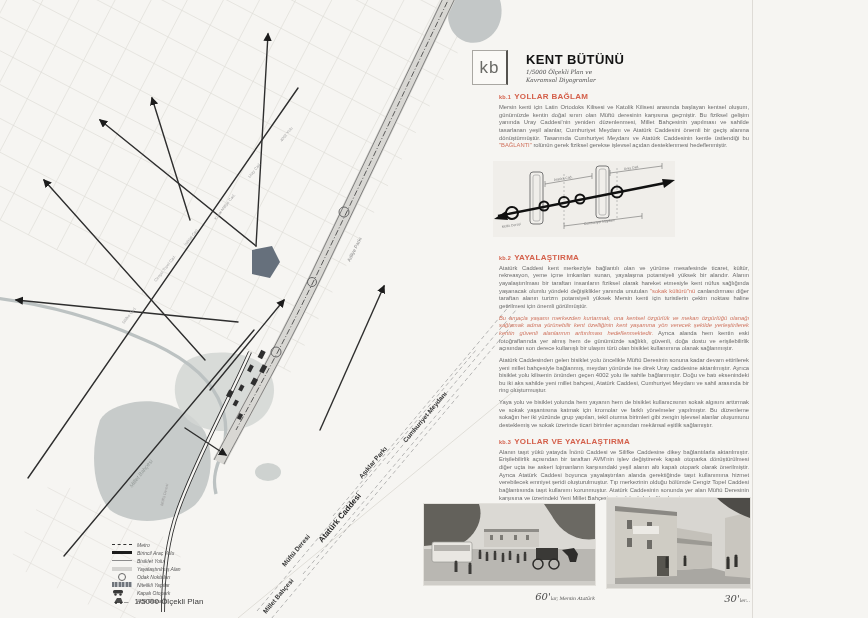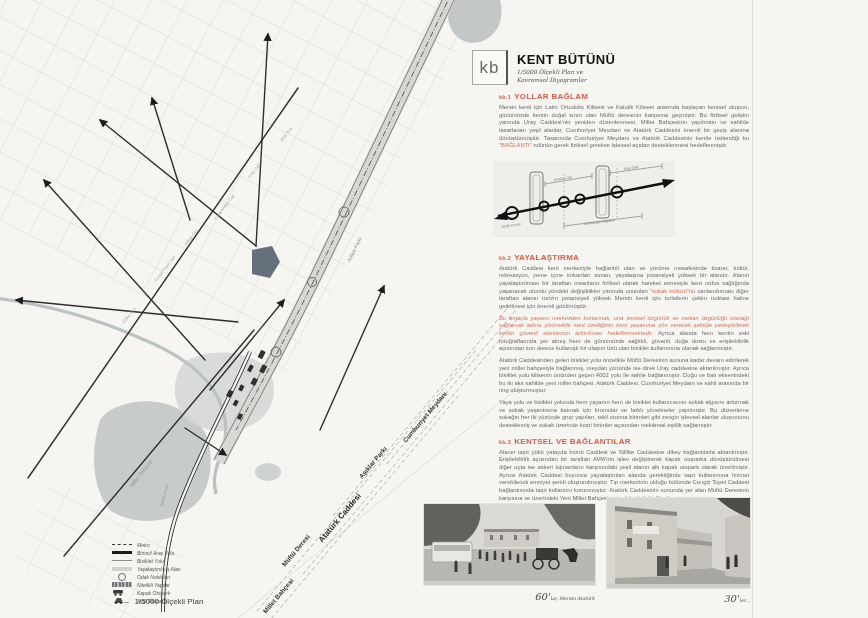--- a/index.html
+++ b/index.html
@@ -24,21 +24,21 @@
   .sw-quality{width:20px;height:5px;background:repeating-linear-gradient(90deg,#70757b 0 2px,#b9bcbf 2px 3.5px);}
   .scale-note{position:absolute;left:124px;top:597px;font-size:8px;color:#3d3d3d;}
   .scale-note .dash{margin-right:6px;}
 
   
   .col{position:absolute;left:490px;top:50px;width:262px;}
   .hdr{display:flex;align-items:center;margin-left:-18px;margin-bottom:4px;}
   .kb-box{width:33px;height:33px;background:#faf9f6;border:1px solid #a9a7a2;border-right:2px solid #55534f;
           display:flex;align-items:center;justify-content:center;
           font-size:17px;color:#6a6a66;letter-spacing:1px;}
-  .hdr-txt{margin-left:9px;padding-top:2px;}
+  .hdr-txt{margin-left:18px;padding-top:2px;}
   .title{font-size:13px;font-weight:bold;color:#141414;letter-spacing:.4px;}
   .subtitle{font-size:5.8px;font-style:italic;color:#4c4c4c;font-family:"DejaVu Serif",serif;line-height:1.35;margin-top:2px;}
 
   .sec-h{font-size:8px;font-weight:bold;color:#d4604b;letter-spacing:.3px;margin:7px 0 3px 9px;}
   .sec-h .tag{font-size:5.5px;margin-right:3px;}
   .body{font-size:5.8px;line-height:1.32;color:#6b6b6b;text-align:justify;margin:0 0 4px 9px;width:250px;}
   .accent{color:#d0715c;}
   .hl-par{color:#cf7560;font-style:italic;}
 
   .diagram{margin:6px 0 2px 2px;}
@@ -273,21 +273,21 @@
 
     <div class="sec-h">
       <span class="tag">kb.2</span><span>YAYALAŞTIRMA</span>
     </div>
     <p class="body"><span>Atatürk Caddesi kent merkeziyle bağlantılı olan ve yürüme mesafesinde ticaret, kültür, rekreasyon, yeme içme imkanları sunan, yayalaşma potansiyeli yüksek bir alandır. Alanın yayalaştırılması bir taraftan insanların fiziksel olarak hareket etmesiyle kent nüfus sağlığında yaşanacak olumlu yöndeki değişiklikler yanında unutulan </span><span class="accent">"sokak kültürü"nü</span><span> canlandırması diğer taraftan alanın turizm potansiyeli yüksek Mersin kenti için turistlerin çekim noktası haline getirilmesi için önemli görülmüştür.</span></p>
     <p class="body"><span class="hl-par">Bu amaçla yaşamı merkezden kurtarmak, ona kentsel özgürlük ve mekan özgürlüğü olanağı sağlamak adına yürünebilir kent özelliğinin kent yaşamına yön verecek şekilde yerleştirilerek kentin güvenli alanlarının arttırılması hedeflenmektedir.</span><span> Ayrıca alanda hem kentin eski fotoğraflarında yer almış hem de günümüzde sağlıklı, güvenli, doğa dostu ve erişilebilirlik açısından son derece kullanışlı bir ulaşım türü olan bisiklet kullanımına olanak sağlanmıştır.</span></p>
     <p class="body">Atatürk Caddesinden gelen bisiklet yolu öncelikle Müftü Deresinin sonuna kadar devam ettirilerek yeni millet bahçesiyle bağlanmış, meydan yönünde ise direk Uray caddesine aktarılmıştır. Ayrıca bisiklet yolu kilisenin önünden geçen 4002 yolu ile sahile bağlanmıştır. Doğu ve batı eksenindeki bu iki aks sahilde yeni millet bahçesi, Atatürk Caddesi, Cumhuriyet Meydanı ve sahil arasında bir ring oluşturmuştur.</p>
     <p class="body">Yaya yolu ve bisiklet yolunda hem yayanın hem de bisiklet kullanıcısının sokak algısını arttırmak ve sokak yaşantısına katmak için kromolar ve farklı yönelmeler yapılmıştır. Bu düzenleme sokağın her iki yüzünde grup yapıları, tekil oturma birimleri gibi zengin işlevsel alanlar oluşumunu desteklemiş ve sokak üzerinde ticari birimler açısından mekânsal eşitlik sağlamıştır.</p>
 
     <div class="sec-h">
-      <span class="tag">kb.3</span><span>KENTSEL VE BAĞLANTILAR</span>
+      <span class="tag">kb.3</span><span>YOLLAR VE YAYALAŞTIRMA</span>
     </div>
     <p class="body">Alanın taşıt yükü yatayda İnönü Caddesi ve Silifke Caddesine dikey bağlantılarla aktarılmıştır. Erişilebilirlik açısından bir taraftan AVM'nin işlev değiştirerek kapalı otoparka dönüştürülmesi diğer uçta ise askeri lojmanların karşısındaki yeşil alanın altı kapalı otopark olarak önerilmiştir. Ayrıca Atatürk Caddesi boyunca yayalaştırılan alanda gerektiğinde taşıt kullanımına hizmet verebilecek emniyet şeridi oluşturulmuştur. Tıp merkezinin olduğu bölümde Cengiz Topel Caddesi bağlantısında taşıt kullanımı korunmuştur. Atatürk Caddesinin sonunda yer alan Müftü Deresinin karşısına ve üzerindeki Yeni Millet Bahçesine ise köprüyle bağlanılmıştır.</p>
   </div>
 
   <div class="photos">
     <div class="photo ph-left">
       <svg width="171" height="77" viewBox="0 0 171 77">
         <rect width="171" height="45" fill="#dbd9d4"></rect>
         <rect y="45" width="171" height="32" fill="#b9b7b2"></rect>
         <rect x="60" y="25" width="55" height="18" fill="#cfccc6"></rect>

